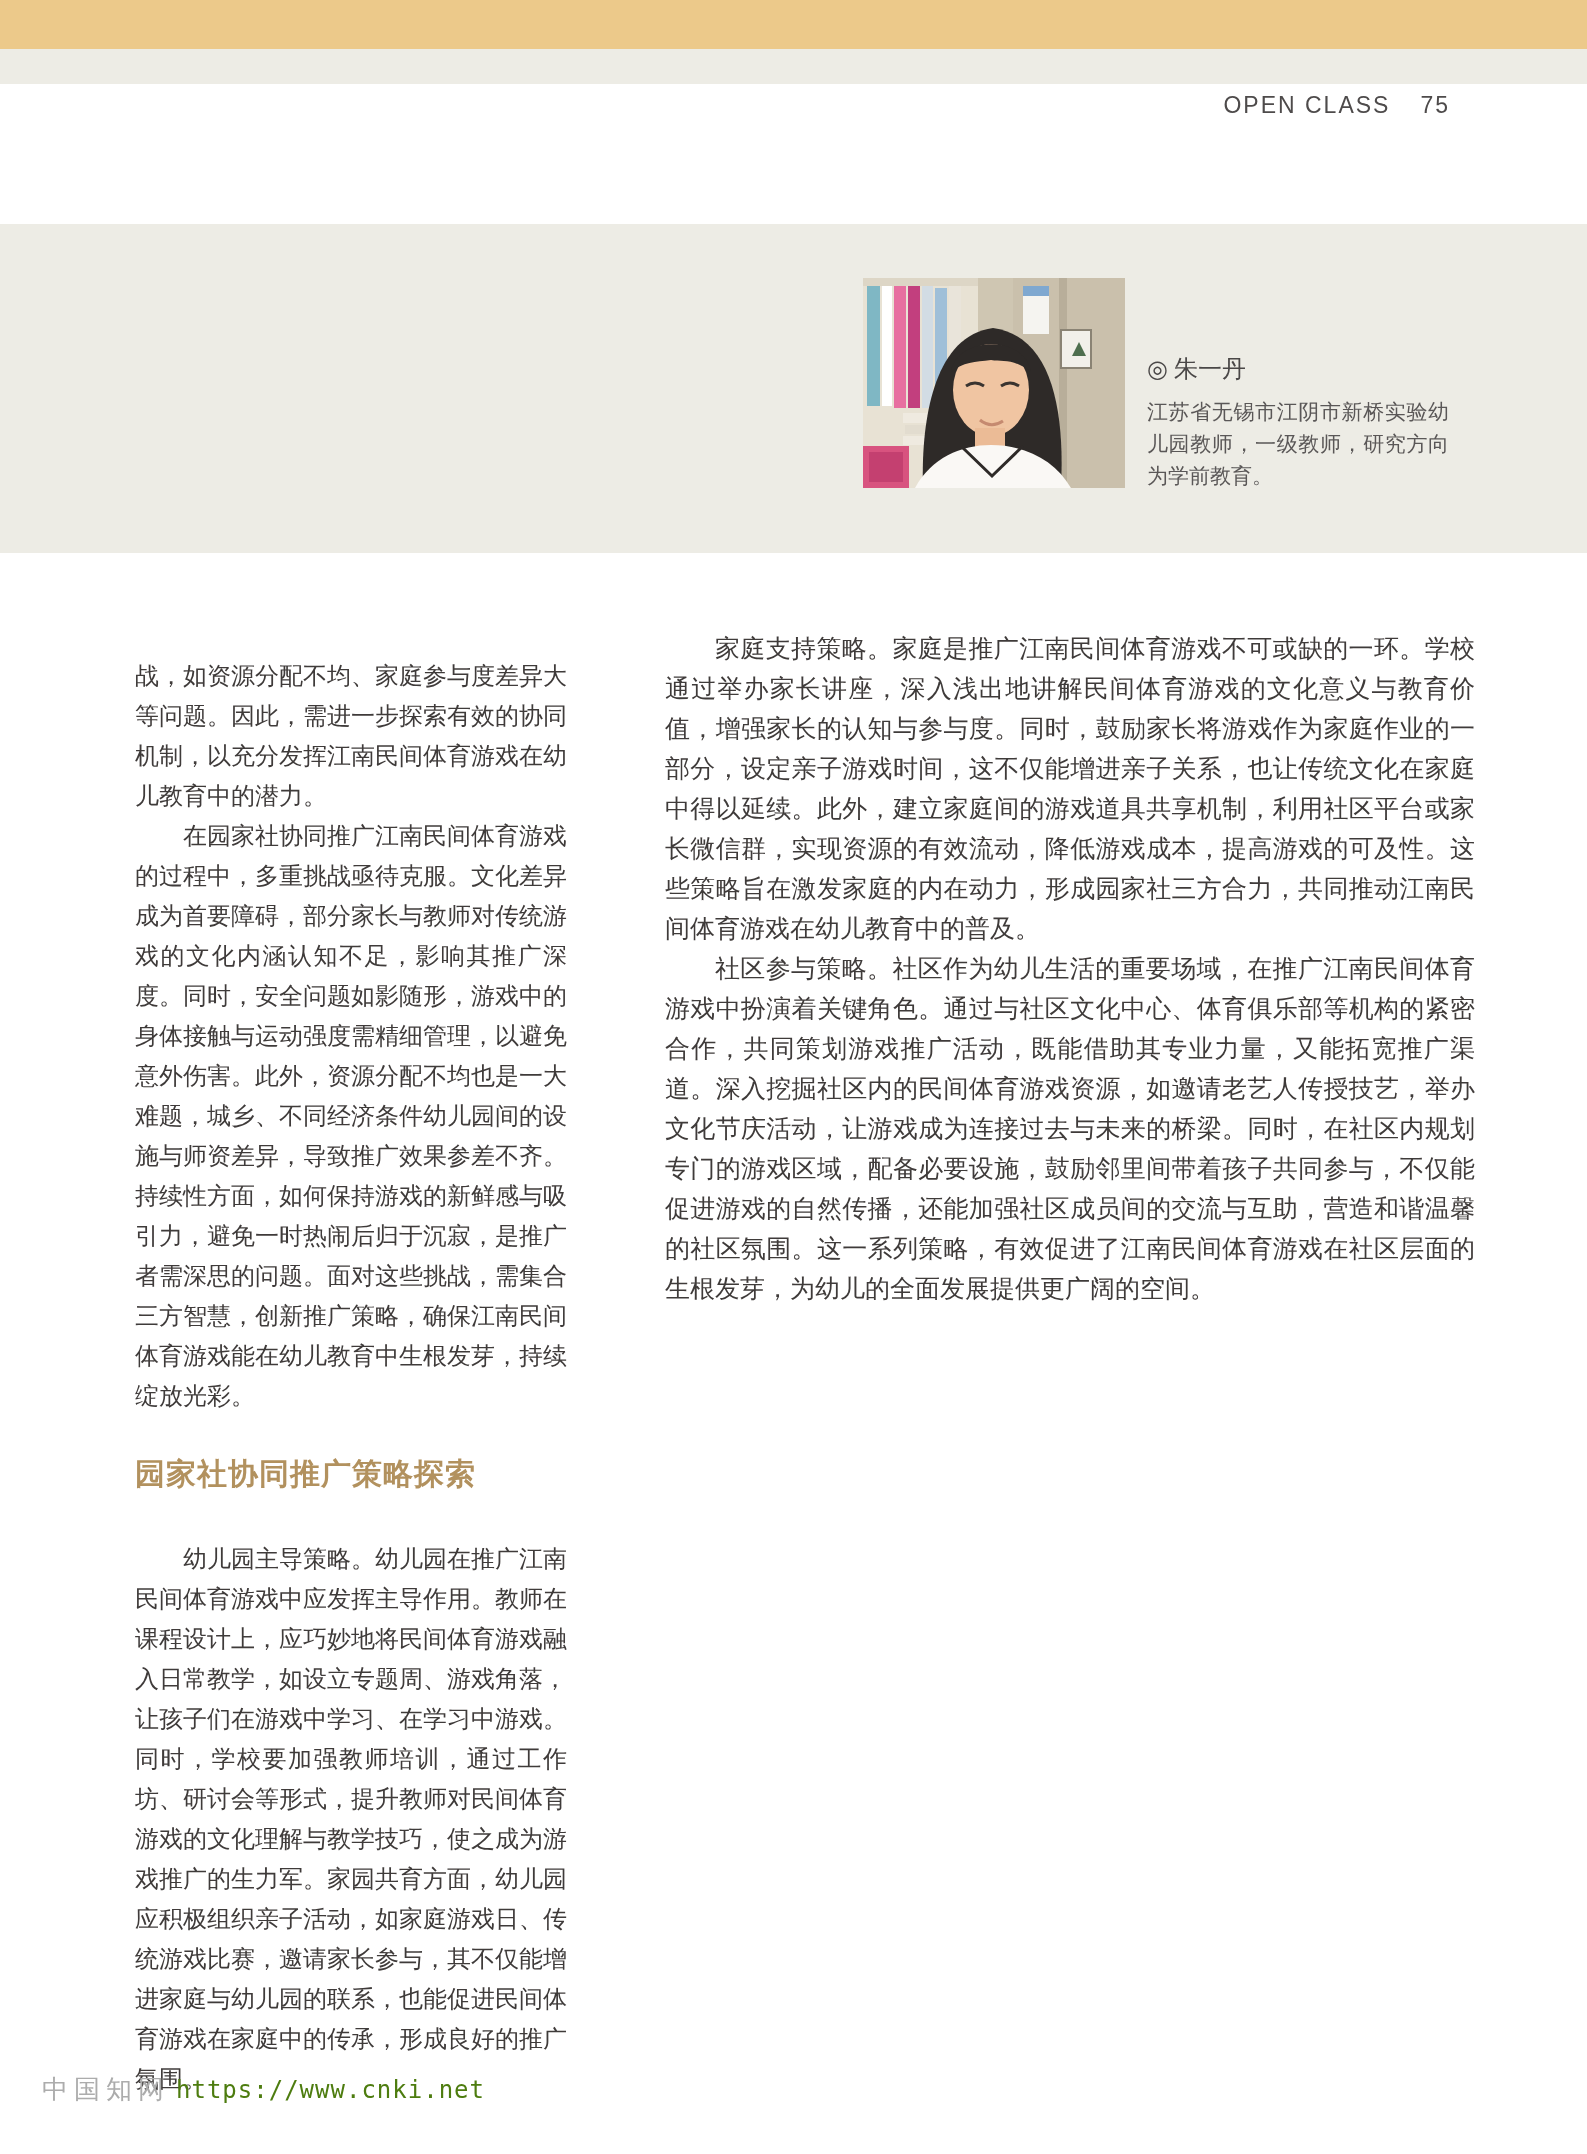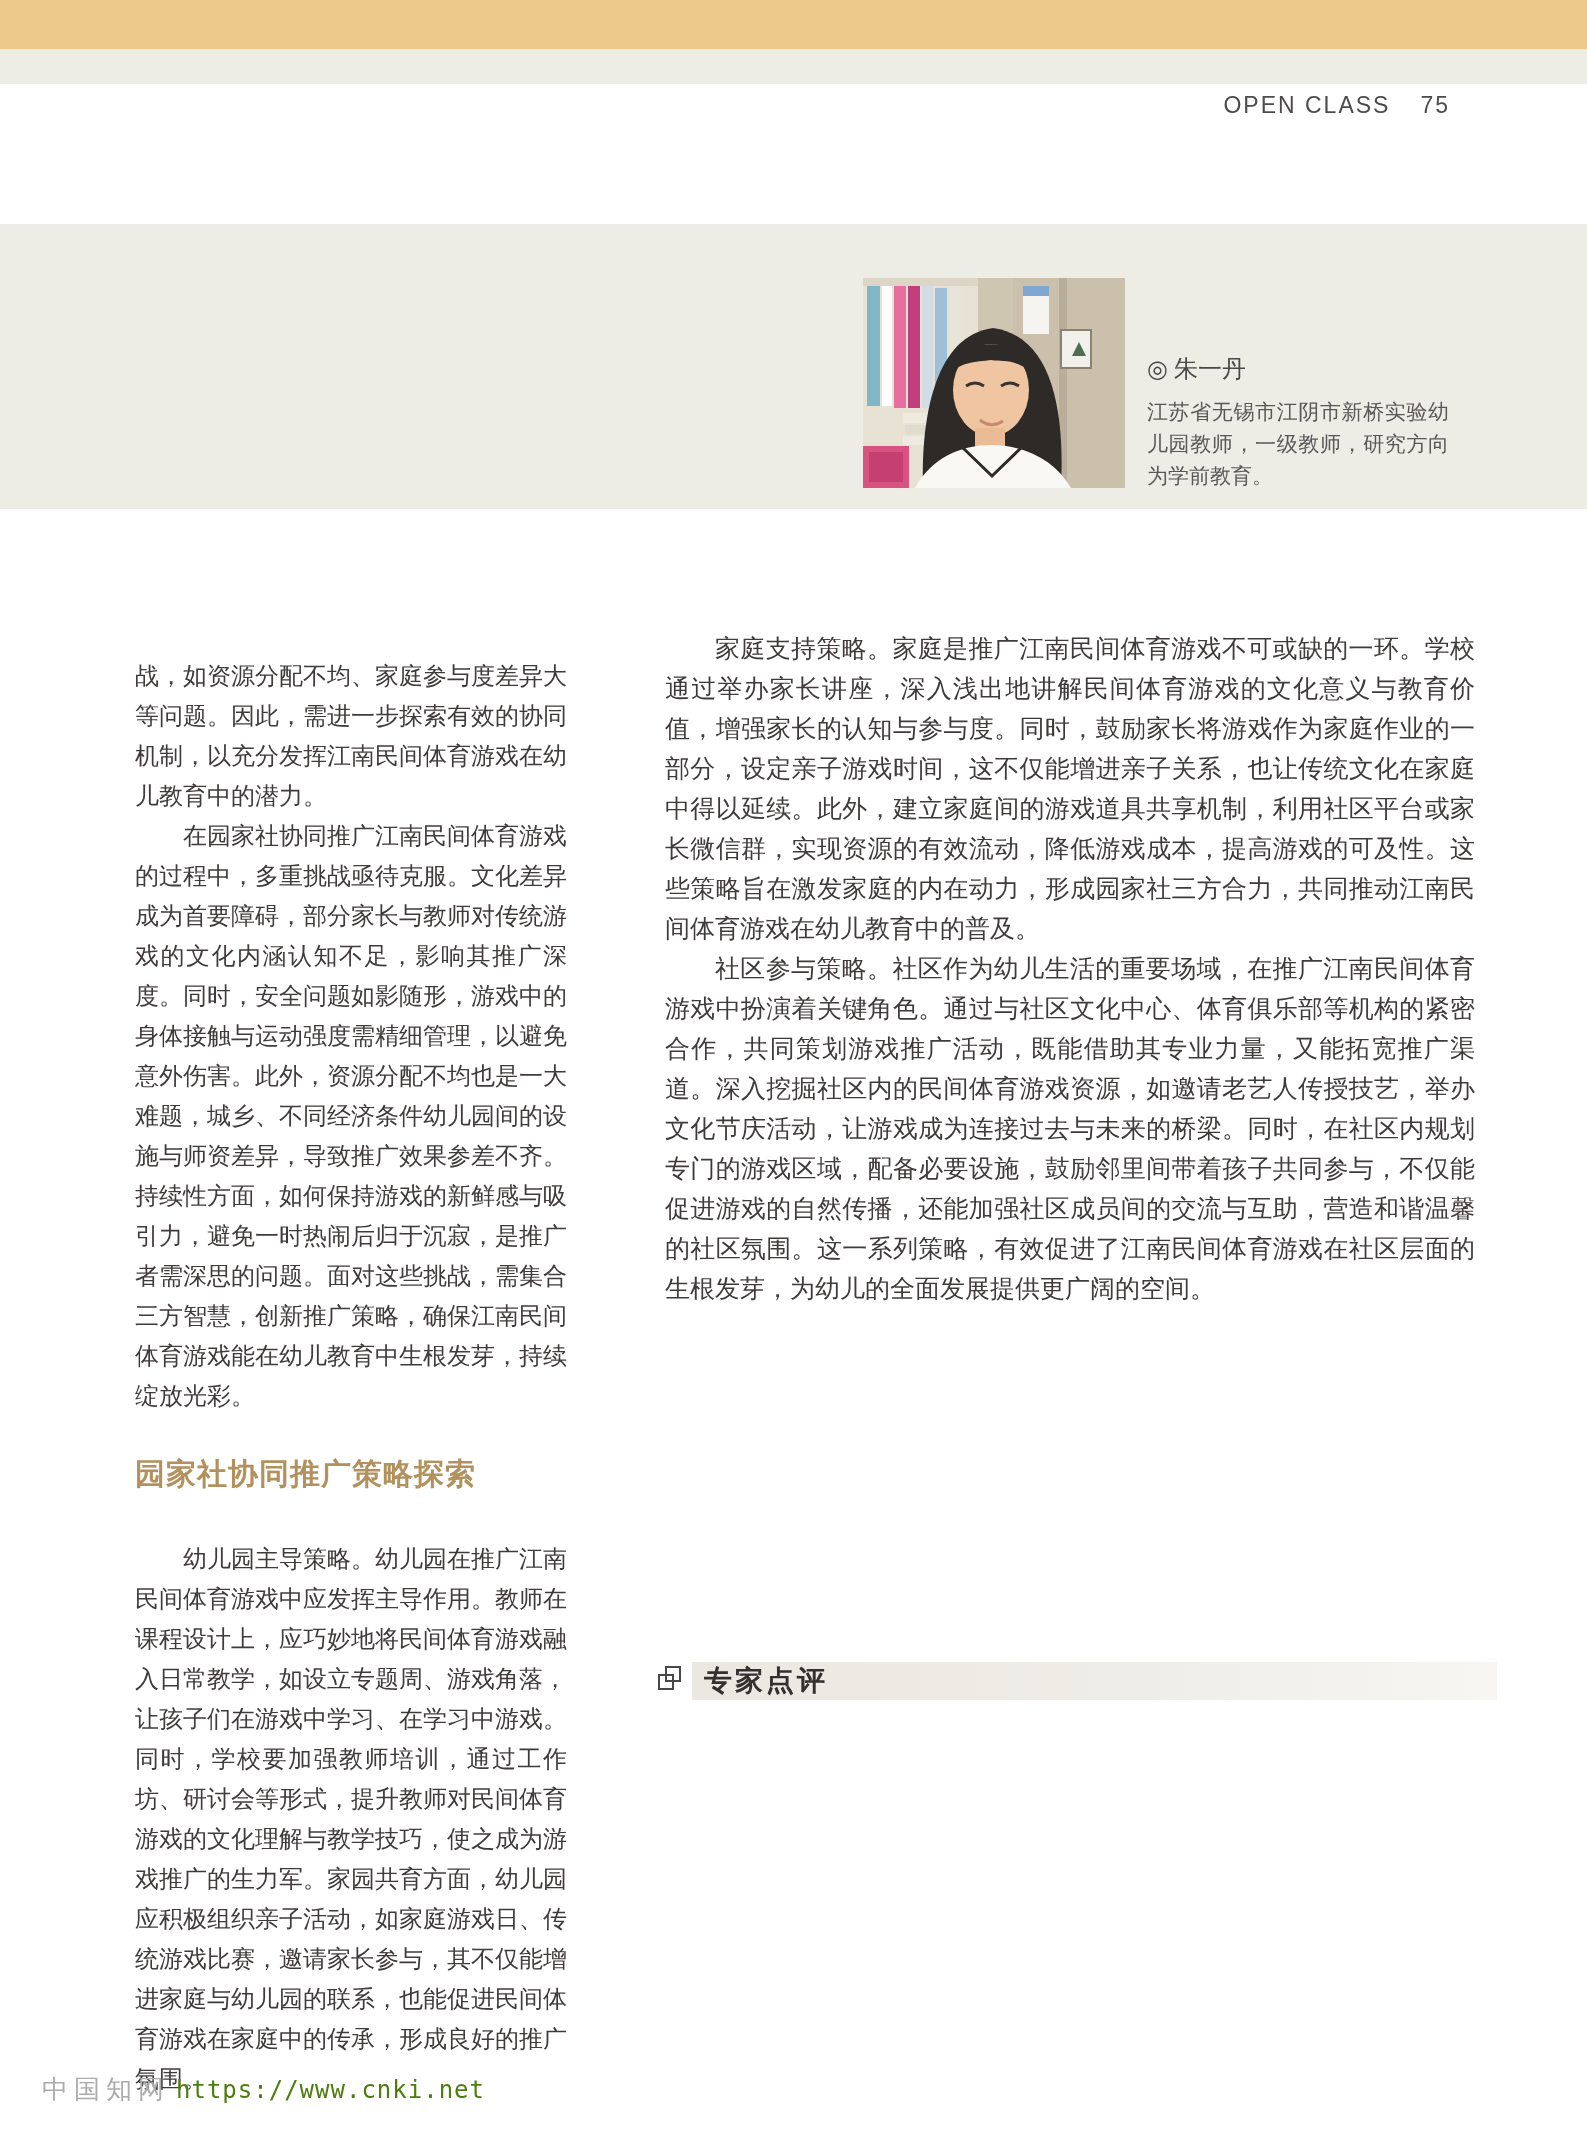--- a/index.html
+++ b/index.html
@@ -13,21 +13,21 @@
   .bar-gold  { position:absolute; left:0; top:0;  width:100%; height:49px; background:#ECC98A; }
   .bar-beige { position:absolute; left:0; top:49px; width:100%; height:35px; background:#EDECE5; }
 
   
   .runhead {
     position:absolute; top:92px; right:137px; display:flex; align-items:baseline; gap:30px;
     font-family:"Liberation Sans",sans-serif; font-size:23px; color:#4E4B4B; letter-spacing:2px;margin-left:35px;
   }
 
   
-  .author-band { position:absolute; left:0; top:224px; width:100%; height:285px; background:#EDECE5; }
+  .author-band { position:absolute; left:0; top:224px; width:100%; height:329px; background:#EDECE5; }
   .photo { position:absolute; left:863px; top:54px; width:262px; height:210px; display:block; }
   .author-name {
     position:absolute; left:1147px; top:130px;
     font-family:"Liberation Sans",sans-serif; font-size:24px; line-height:30px; color:#4A4747;
   }
   .author-name .marker { margin-right:6px; }
   .author-bio {
     position:absolute; left:1147px; top:172px; width:302px;
     font-family:"Liberation Sans",sans-serif; font-size:21px; line-height:32px;
     color:#5A5757; text-align:justify;
@@ -138,26 +138,18 @@
     <p class="indent">在园家社协同推广江南民间体育游戏的过程中，多重挑战亟待克服。文化差异成为首要障碍，部分家长与教师对传统游戏的文化内涵认知不足，影响其推广深度。同时，安全问题如影随形，游戏中的身体接触与运动强度需精细管理，以避免意外伤害。此外，资源分配不均也是一大难题，城乡、不同经济条件幼儿园间的设施与师资差异，导致推广效果参差不齐。持续性方面，如何保持游戏的新鲜感与吸引力，避免一时热闹后归于沉寂，是推广者需深思的问题。面对这些挑战，需集合三方智慧，创新推广策略，确保江南民间体育游戏能在幼儿教育中生根发芽，持续绽放光彩。</p>
     <p class="section-heading">园家社协同推广策略探索</p>
     <p class="indent after-heading">幼儿园主导策略。幼儿园在推广江南民间体育游戏中应发挥主导作用。教师在课程设计上，应巧妙地将民间体育游戏融入日常教学，如设立专题周、游戏角落，让孩子们在游戏中学习、在学习中游戏。同时，学校要加强教师培训，通过工作坊、研讨会等形式，提升教师对民间体育游戏的文化理解与教学技巧，使之成为游戏推广的生力军。家园共育方面，幼儿园应积极组织亲子活动，如家庭游戏日、传统游戏比赛，邀请家长参与，其不仅能增进家庭与幼儿园的联系，也能促进民间体育游戏在家庭中的传承，形成良好的推广氛围。</p>
   </div>
 
   <div class="col right-col">
     <p class="indent">家庭支持策略。家庭是推广江南民间体育游戏不可或缺的一环。学校通过举办家长讲座，深入浅出地讲解民间体育游戏的文化意义与教育价值，增强家长的认知与参与度。同时，鼓励家长将游戏作为家庭作业的一部分，设定亲子游戏时间，这不仅能增进亲子关系，也让传统文化在家庭中得以延续。此外，建立家庭间的游戏道具共享机制，利用社区平台或家长微信群，实现资源的有效流动，降低游戏成本，提高游戏的可及性。这些策略旨在激发家庭的内在动力，形成园家社三方合力，共同推动江南民间体育游戏在幼儿教育中的普及。</p>
     <p class="indent">社区参与策略。社区作为幼儿生活的重要场域，在推广江南民间体育游戏中扮演着关键角色。通过与社区文化中心、体育俱乐部等机构的紧密合作，共同策划游戏推广活动，既能借助其专业力量，又能拓宽推广渠道。深入挖掘社区内的民间体育游戏资源，如邀请老艺人传授技艺，举办文化节庆活动，让游戏成为连接过去与未来的桥梁。同时，在社区内规划专门的游戏区域，配备必要设施，鼓励邻里间带着孩子共同参与，不仅能促进游戏的自然传播，还能加强社区成员间的交流与互助，营造和谐温馨的社区氛围。这一系列策略，有效促进了江南民间体育游戏在社区层面的生根发芽，为幼儿的全面发展提供更广阔的空间。</p>
   </div>
 
-  <div class="expert-head">
-    <span class="expert-icon">
-      <span class="sq1"></span>
-        <span class="sq2"></span>
-    </span>
-    <span class="expert-bar"></span>
-    <span class="expert-title">专家点评</span>
-  </div>
 
 
   <div class="footer-mark">中国知网</div>
   <div class="footer-url">https://www.cnki.net</div>
 
 </div>
 
 </body></html>

